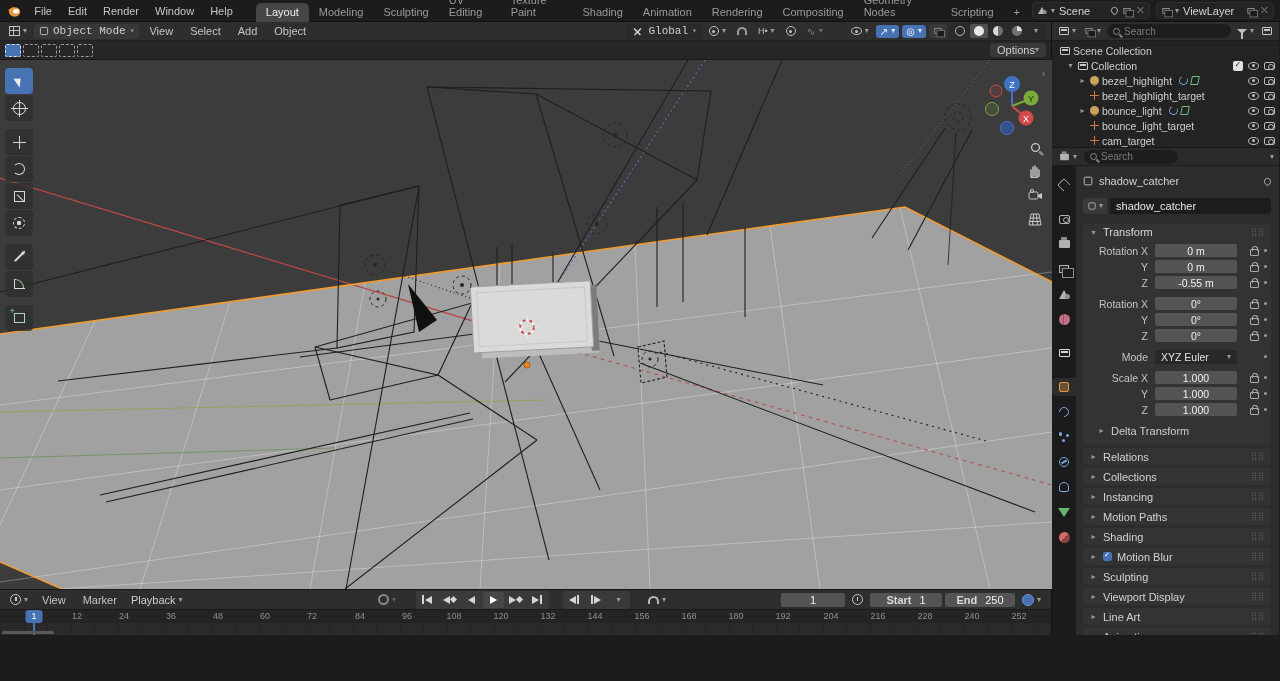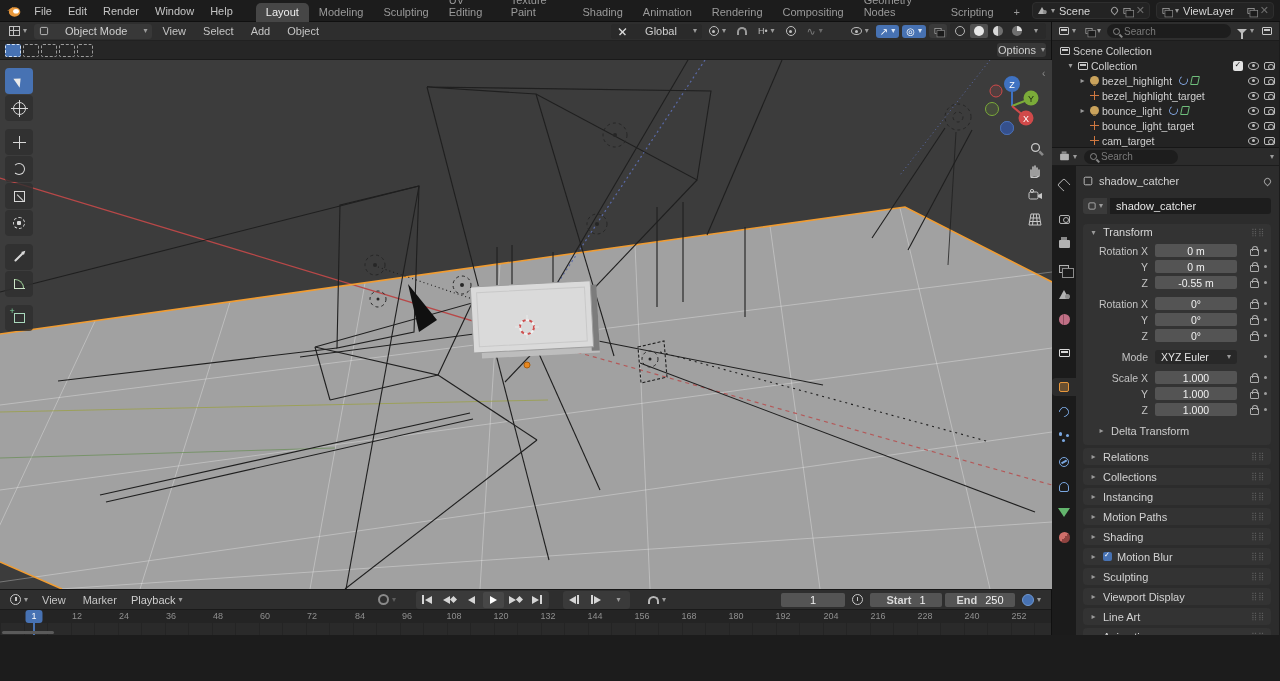--- a/index.html
+++ b/index.html
@@ -21,27 +21,27 @@
   .chev { font-size:8px; color:#9b9b9b; line-height:1; }
 
   
   #main { display:flex; height:613px; }
   #left-col { width:1052px; display:flex; flex-direction:column; border-right:1px solid #101010; }
 
   
   #vp-header { height:19px; background:#2e2e2e; display:flex; align-items:center; padding:0 5px; gap:3px; border-bottom:1px solid #212121; }
   #vp-toolsettings { height:19px; background:#262626; display:flex; align-items:center; padding:0 5px; border-bottom:1px solid #1a1a1a; }
   .hdr-btn { display:flex; align-items:center; gap:3px; padding:1px 4px; border-radius:3px; }
-  .mode-field { background:#383838; border-radius:3px; height:15px; display:flex; align-items:center; gap:16px; padding:0 5px; }
+  .mode-field { background:#383838; border-radius:3px; height:15px; display:flex; align-items:center; gap:4px; padding:0 5px;font-family:Liberation Mono, monospace; }
   .seg-group { display:flex; background:#2a2a2a; border-radius:3px; padding:1px; gap:1px; }
   .seg { width:18px; height:14px; display:flex; align-items:center; justify-content:center; border-radius:2px; }
   .seg.on { background:#505050; }
   .sel-mode { width:16px; height:13px; border:1px dashed #9b9b9b; border-radius:2px; margin-right:2px; position:relative; }
   .sel-mode.active { background:#4772b3; border-color:#cfe0f5; }
-  .options-btn { margin-left:auto; background:#383838; border-radius:3px; padding:1px 1px; display:flex; gap:5px; align-items:center; }
+  .options-btn { margin-left:auto; background:#383838; border-radius:3px; padding:1px 7px; display:flex; align-items:center; }
 
   
   #canvas { position:relative; width:1052px; height:529px; background:#3c3c3c; overflow:hidden; }
   #scene-svg { position:absolute; inset:0; }
   .vp-overlay { position:absolute; left:44px; top:8px; line-height:14px; color:#d4d4d4; text-shadow:0 1px 1px rgba(0,0,0,.6); }
   .vp-overlay .ctx { color:#c0c0c0; }
 
   
   #toolshelf { position:absolute; left:5px; top:8px; width:30px; display:flex; flex-direction:column; gap:1px; }
   .tool-btn { width:28px; height:26px; background:#2e2e2ecc; border-radius:4px; display:flex; align-items:center; justify-content:center; position:relative; color:#d9d9d9; }

